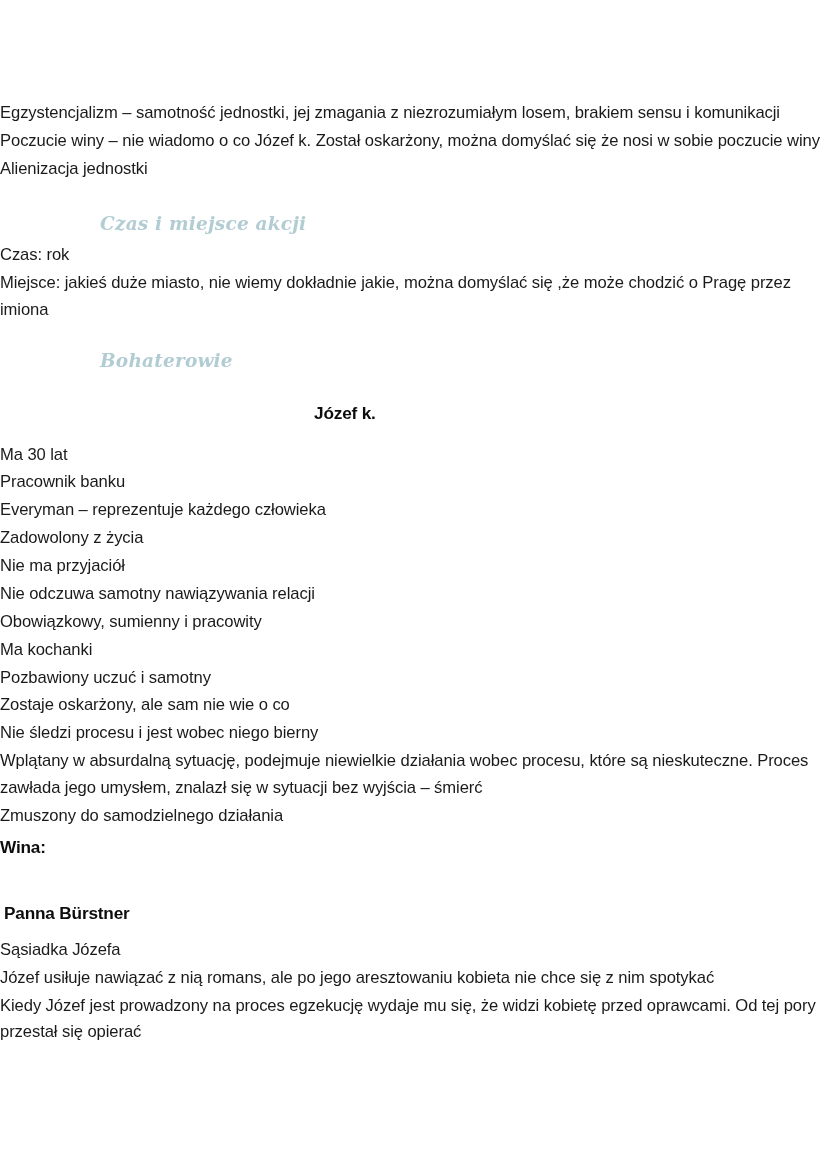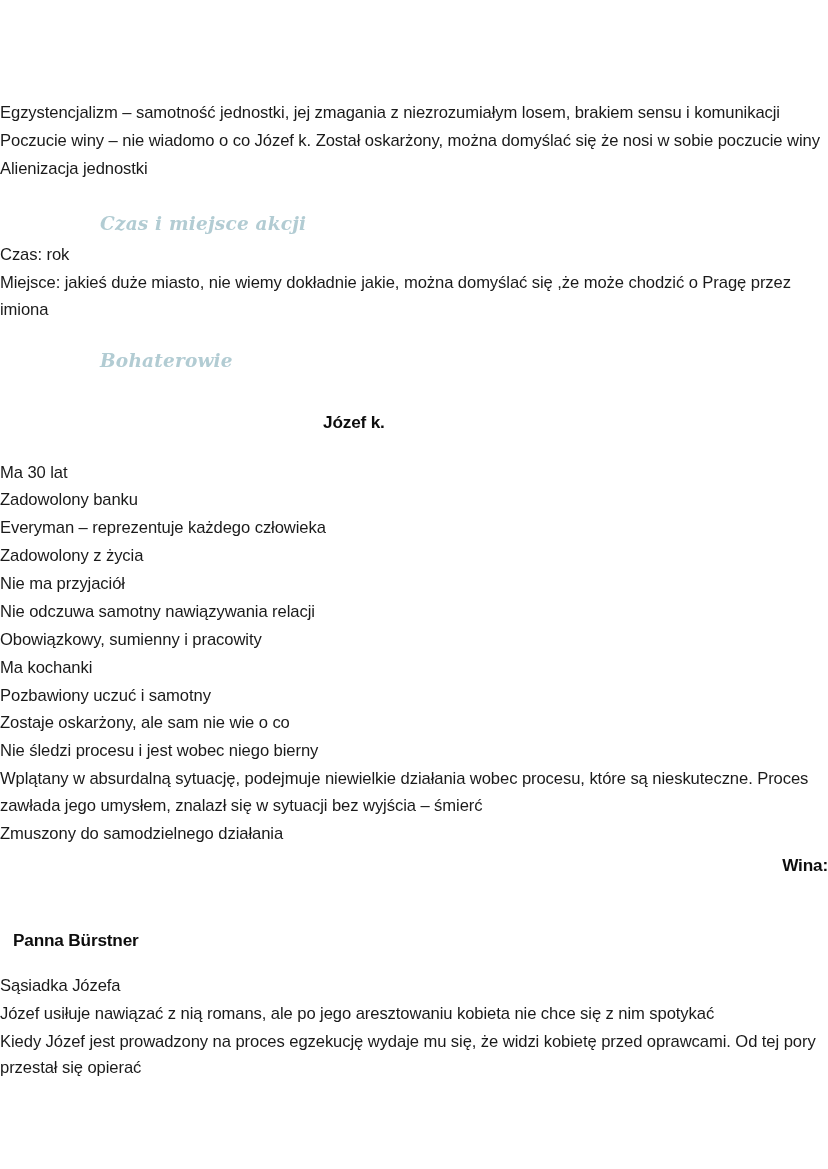--- a/index.html
+++ b/index.html
@@ -85,40 +85,39 @@
     line-height: 1.1;
     white-space: nowrap;
   }
 
   
   .char-heading {
     font-family: "Liberation Sans", sans-serif;
     font-weight: 700;
     font-size: 17.2px;
     color: #0d0d0d;
-    margin: 13px;
+    margin: 4px;
     line-height: 1.2;
     letter-spacing: -0.01em;
   }
   .char-heading.c-jozef {
     padding-left: 310px;
   }
   .char-heading.c-panna {
   }
 
   
   .inline-label {
     font-family: "Liberation Sans", sans-serif;
     font-weight: 700;
     font-size: 17.2px;
     color: #0d0d0d;
     margin: 0;
     line-height: 1.3;
     letter-spacing: -0.01em;
-    text-align: right;
   }
 
   
   .gap-sec    { height: 30px; }
   .gap-sec2   { height: 26px; }
   .gap-head   { height: 8px; }
   .gap-char   { height: 28px; }
   .gap-charb  { height: 14px; }
   .gap-wina2  { height: 5px; }
   .gap-panna  { height: 36px; }
@@ -152,21 +151,21 @@
     <h2 class="section-heading">Bohaterowie</h2>
 
     <div class="gap-char"></div>
 
     <h3 class="char-heading c-jozef">Józef k.</h3>
 
     <div class="gap-charb"></div>
 
     <ul class="bullets indent-b">
       <li> Ma 30 lat</li>
-      <li>Zadowolony banku</li>
+      <li>Pracownik banku</li>
       <li>Everyman – reprezentuje każdego człowieka</li>
       <li>Zadowolony z życia</li>
       <li>Nie ma przyjaciół</li>
       <li>Nie odczuwa samotny nawiązywania relacji</li>
       <li>Obowiązkowy, sumienny i pracowity</li>
       <li>Ma kochanki</li>
       <li>Pozbawiony uczuć i samotny</li>
       <li>Zostaje oskarżony, ale sam nie wie o co</li>
       <li>Nie śledzi procesu i jest wobec niego bierny</li>
       <li>Wplątany w absurdalną sytuację, podejmuje niewielkie działania wobec procesu, które są nieskuteczne. Proces zawłada jego umysłem, znalazł się w sytuacji bez wyjścia – śmierć</li>

